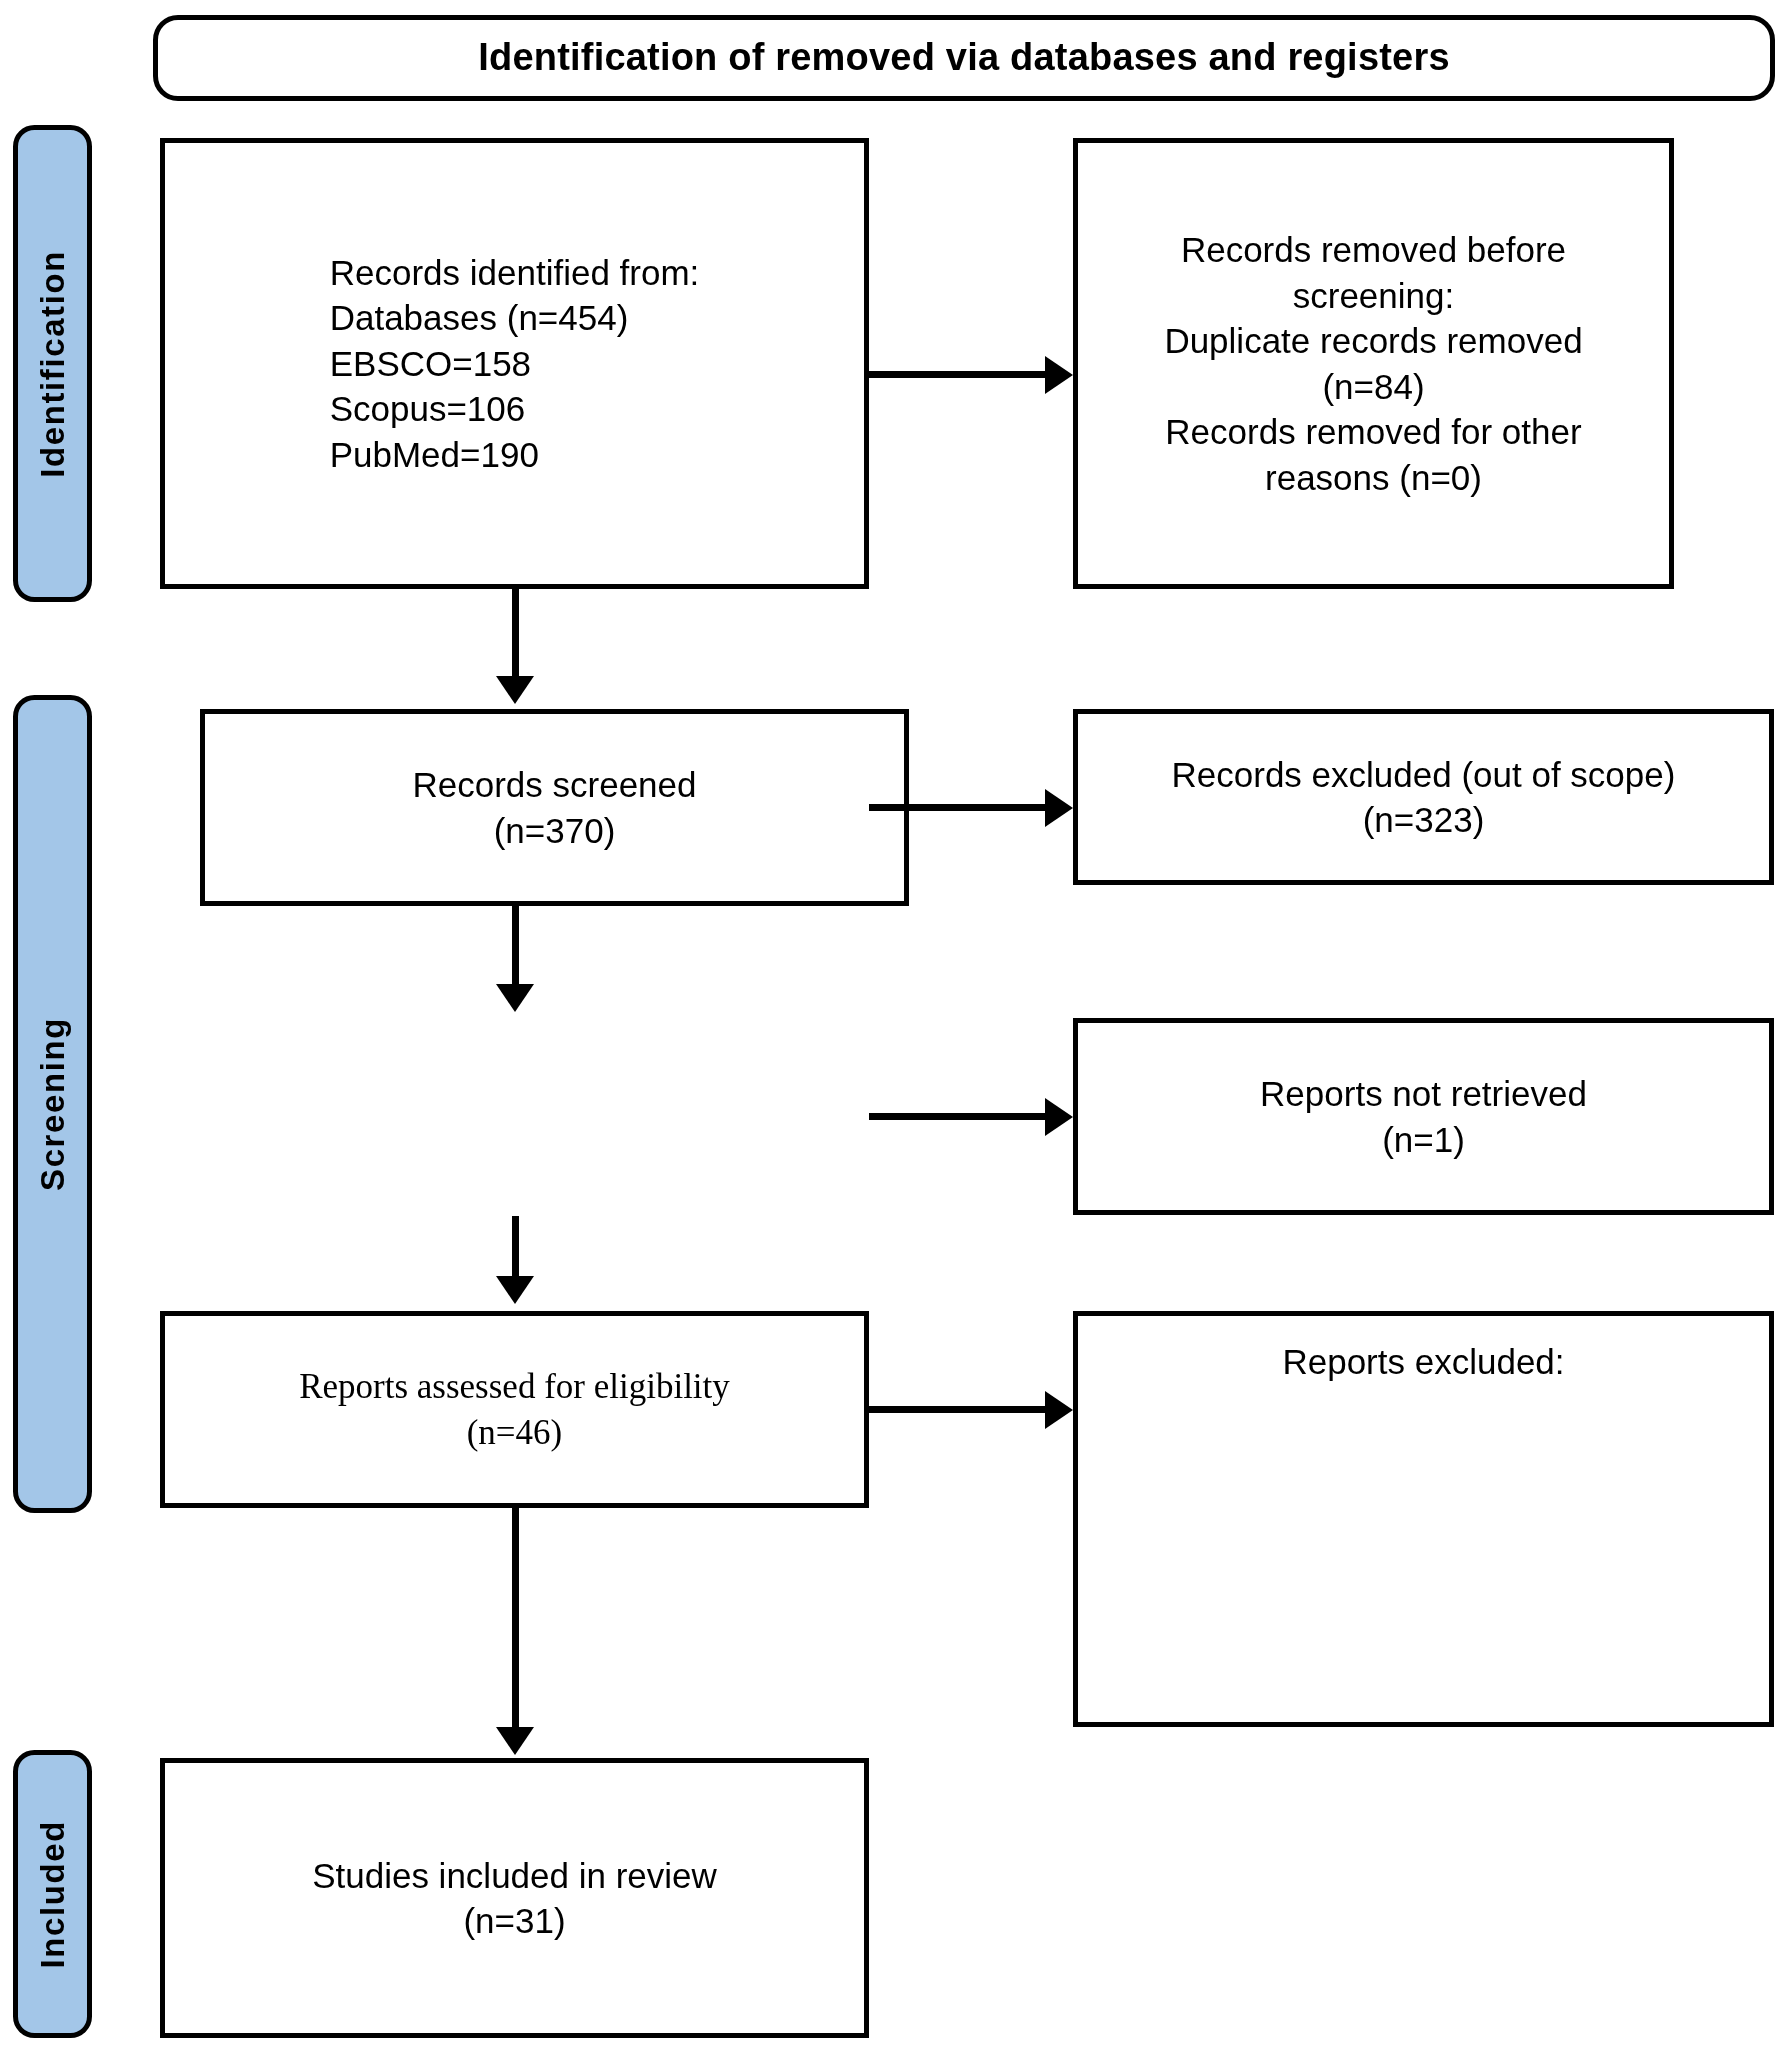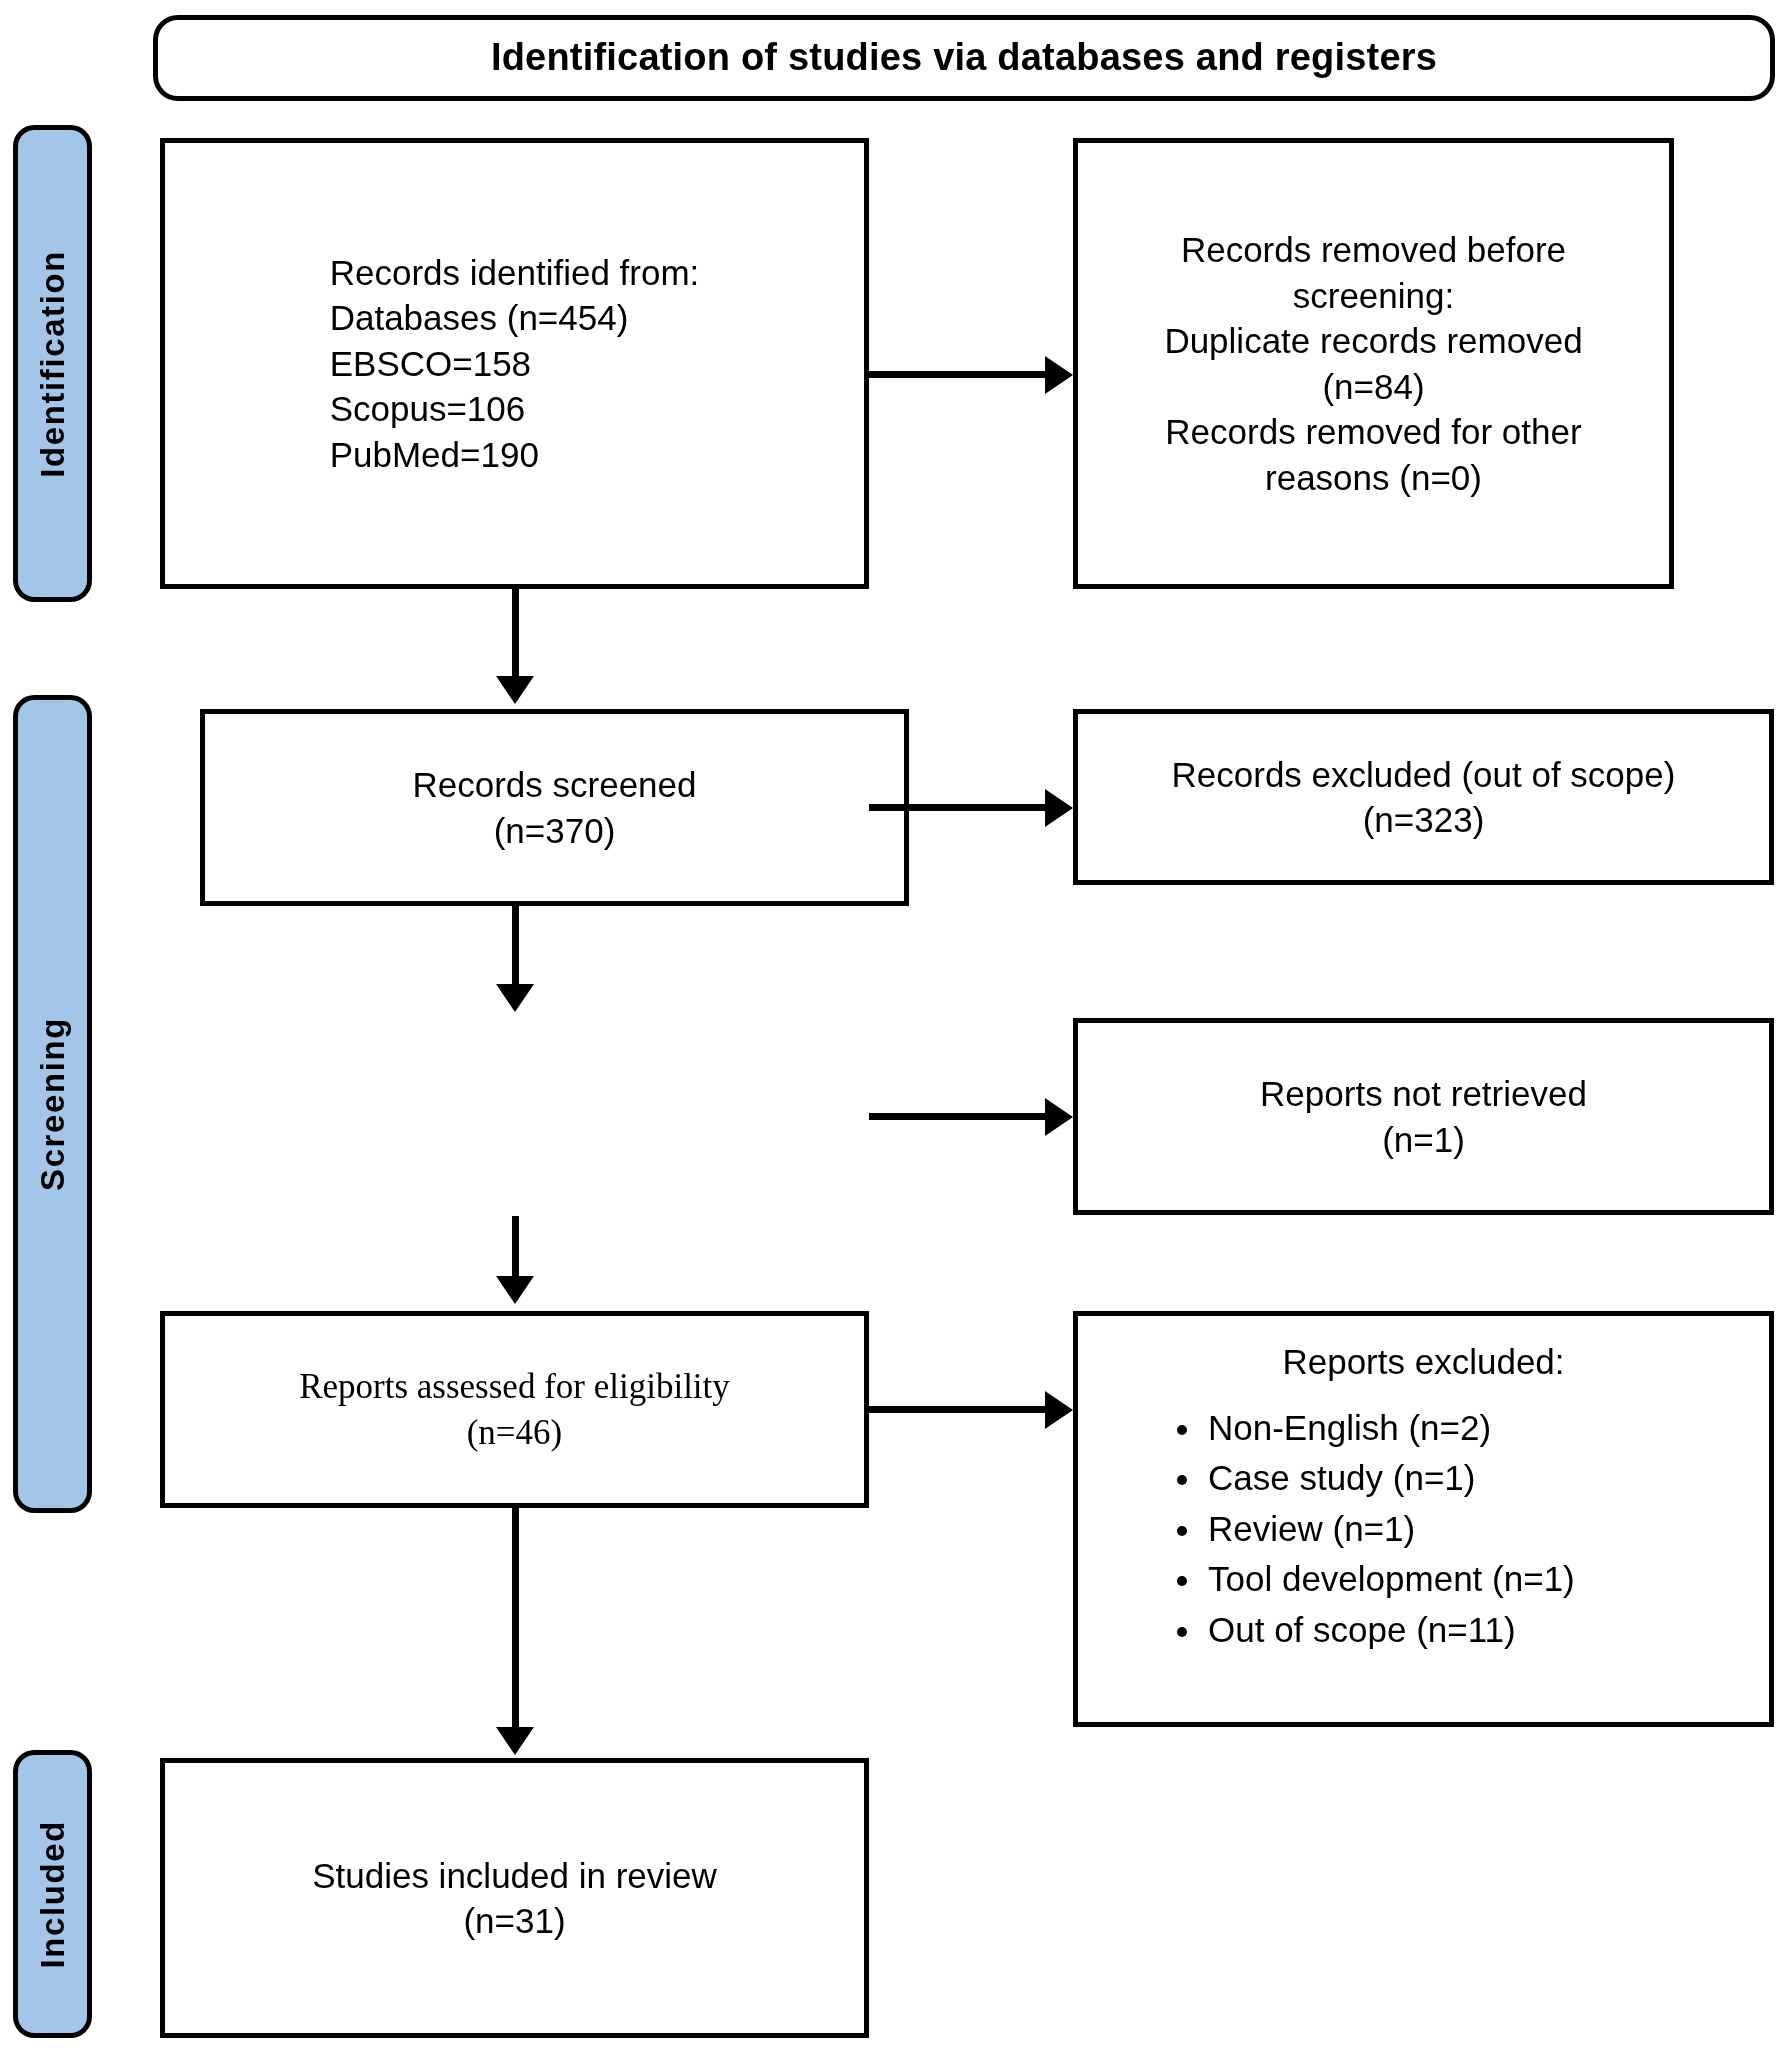--- a/index.html
+++ b/index.html
@@ -186,21 +186,21 @@
   .ah3{ left: 1045px; top: 1098px; }
   .h4 { left: 869px; top: 1406px; width: 179px; }
   .ah4{ left: 1045px; top: 1391px; }
 </style>
 </head>
 <body>
 
 <div id="diagram">
 
   <div class="title-banner">
-    <div class="title-text">Identification of studies via databases and registers</div>
+    <div class="title-text">Identification of removed via databases and registers</div>
   </div>
 
   <div class="stage stage-identification">
     <span class="stage-label">Identification</span>
   </div>
   <div class="stage stage-screening">
     <span class="stage-label">Screening</span>
   </div>
   <div class="stage stage-included">
     <span class="stage-label">Included</span>
@@ -236,27 +236,20 @@
 (n=1)</div>
   </div>
 
   <div class="box box-assessed">
     <div class="box-text">Reports assessed for eligibility
 (n=46)</div>
   </div>
   <div class="box box-excluded2">
     <div class="excl-wrap">
       <div class="excl-heading">Reports excluded:</div>
-      <ul class="excl-list">
-        <li>Non-English (n=2)</li>
-        <li>Case study (n=1)</li>
-        <li>Review (n=1)</li>
-        <li>Tool development (n=1)</li>
-        <li>Out of scope (n=11)</li>
-      </ul>
     </div>
   </div>
 
   <div class="box box-included">
     <div class="box-text">Studies included in review
 (n=31)</div>
   </div>
 
   <div class="vline v1"></div>
   <div class="arrow-down a1"></div>

